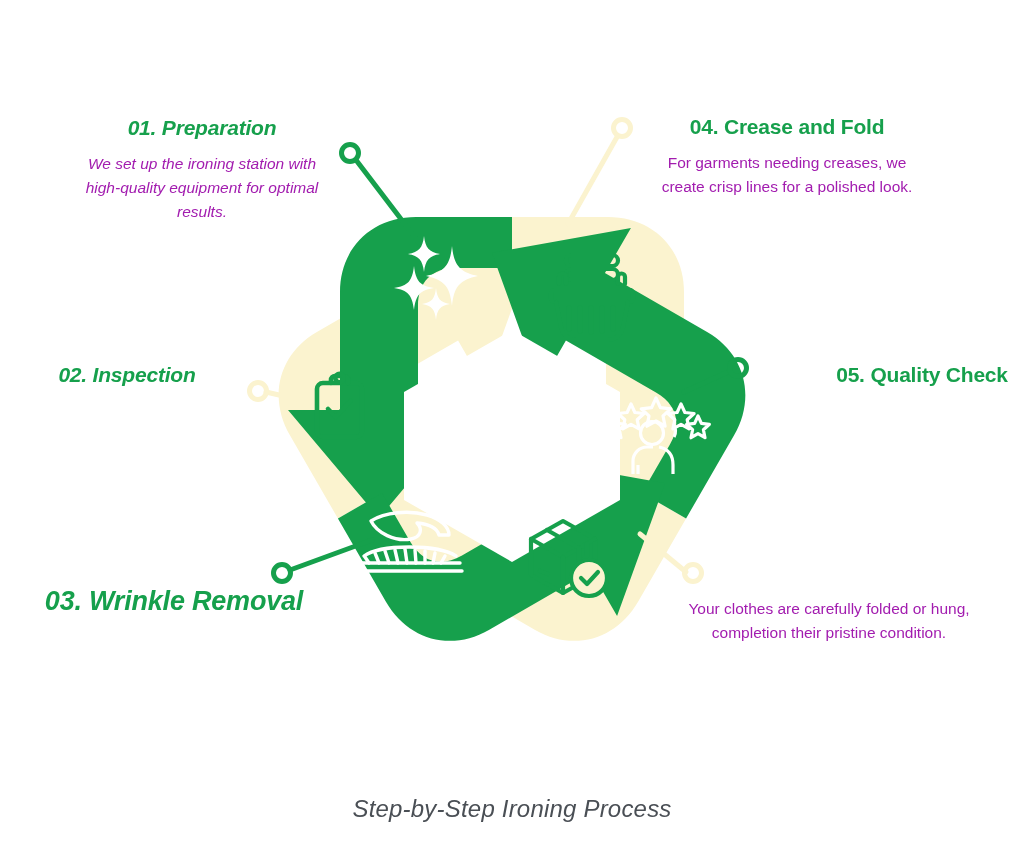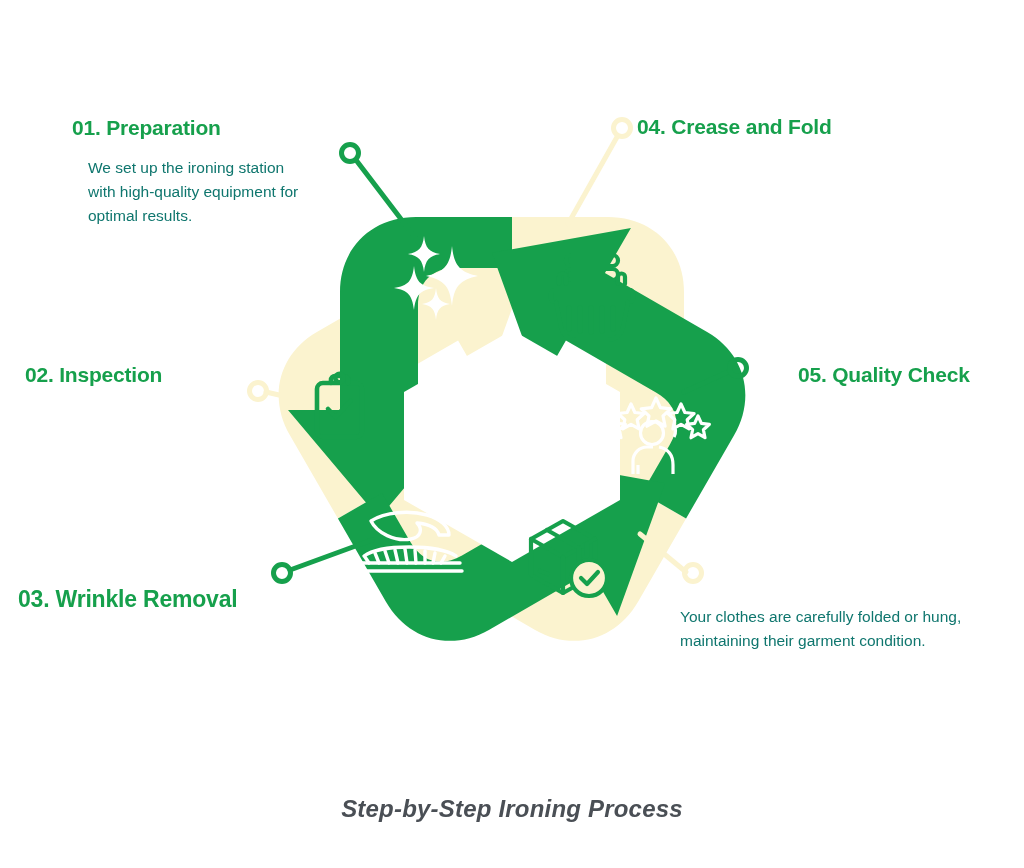--- a/index.html
+++ b/index.html
@@ -32,49 +32,48 @@
     font-size: 21px;
     font-weight: bold;
     color: #16a04c;
     line-height: 1.15;
     margin: 0 0 12px 0;
     letter-spacing: -0.2px;
     white-space: nowrap;
   }
   .step-desc {
     font-size: 15.5px;
-    color: #0f766e;
+    color: #a21caf;
     line-height: 1.55;
-    margin: 16px;
-  }
-  .align-right { text-align: left; }
-  .align-left  { text-align: left; }
+    margin: 8px;
+  }
+  .align-right { text-align: center; font-style: italic; }
+  .align-left  { text-align: center; }
 
   
   #step-01 { left: 72px;  top: 116px; width: 260px; }
   #step-02 { left: 25px;  top: 363px; width: 204px; }
   #step-03 { left: 18px;  top: 586px; width: 312px; }
   #step-04 { left: 637px; top: 115px; width: 300px; }
   #step-05 { left: 798px; top: 363px; width: 248px; }
   #step-06 { left: 664px; top: 589px; width: 330px; }
 
-  #step-03 .step-title { font-size: 23px; }
+  #step-03 .step-title { font-size: 27px; }
 
   
   #caption {
     position: absolute;
     left: 0;
     top: 795px;
     width: 1024px;
     text-align: center;
     font-size: 24px;
     font-style: italic;
     color: #4a4f55;
     letter-spacing: 0.2px;
-    font-weight: bold;
   }
 
   svg { display: block; }
 </style>
 </head>
 <body>
 
 <svg id="infographic" viewBox="0 0 1024 868" aria-hidden="true">
 
   <defs>
@@ -376,23 +375,24 @@
 <div class="step-block align-right" id="step-02">
   <div class="step-title">02. Inspection</div>
 </div>
 
 <div class="step-block align-right" id="step-03">
   <div class="step-title">03. Wrinkle Removal</div>
 </div>
 
 <div class="step-block align-left" id="step-04">
   <div class="step-title">04. Crease and Fold</div>
+  <div class="step-desc">For garments needing creases, we create crisp lines for a polished look.</div>
 </div>
 
 <div class="step-block align-left" id="step-05">
   <div class="step-title">05. Quality Check</div>
 </div>
 
 <div class="step-block align-left" id="step-06">
-  <div class="step-desc">Your clothes are carefully folded or hung, maintaining their garment condition.</div>
+  <div class="step-desc">Your clothes are carefully folded or hung, completion their pristine condition.</div>
 </div>
 
 <div id="caption">Step-by-Step Ironing Process</div>
 
 </body></html>

